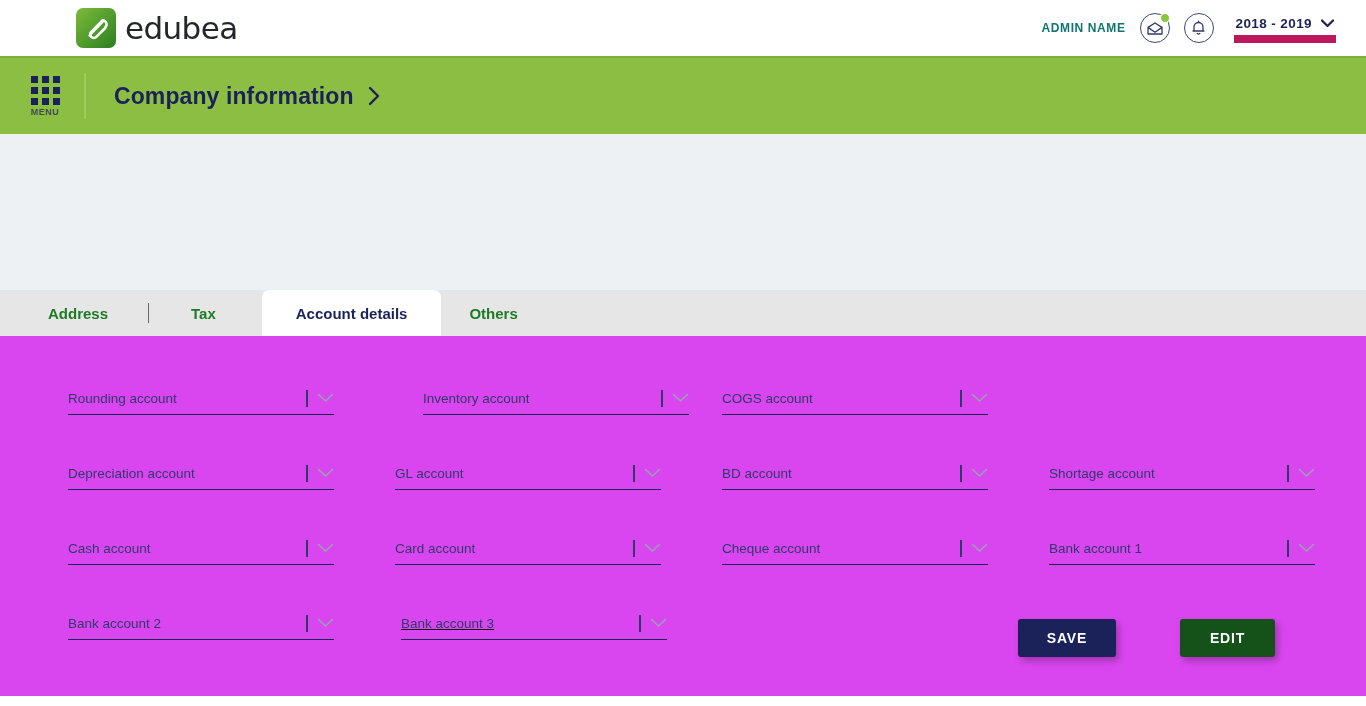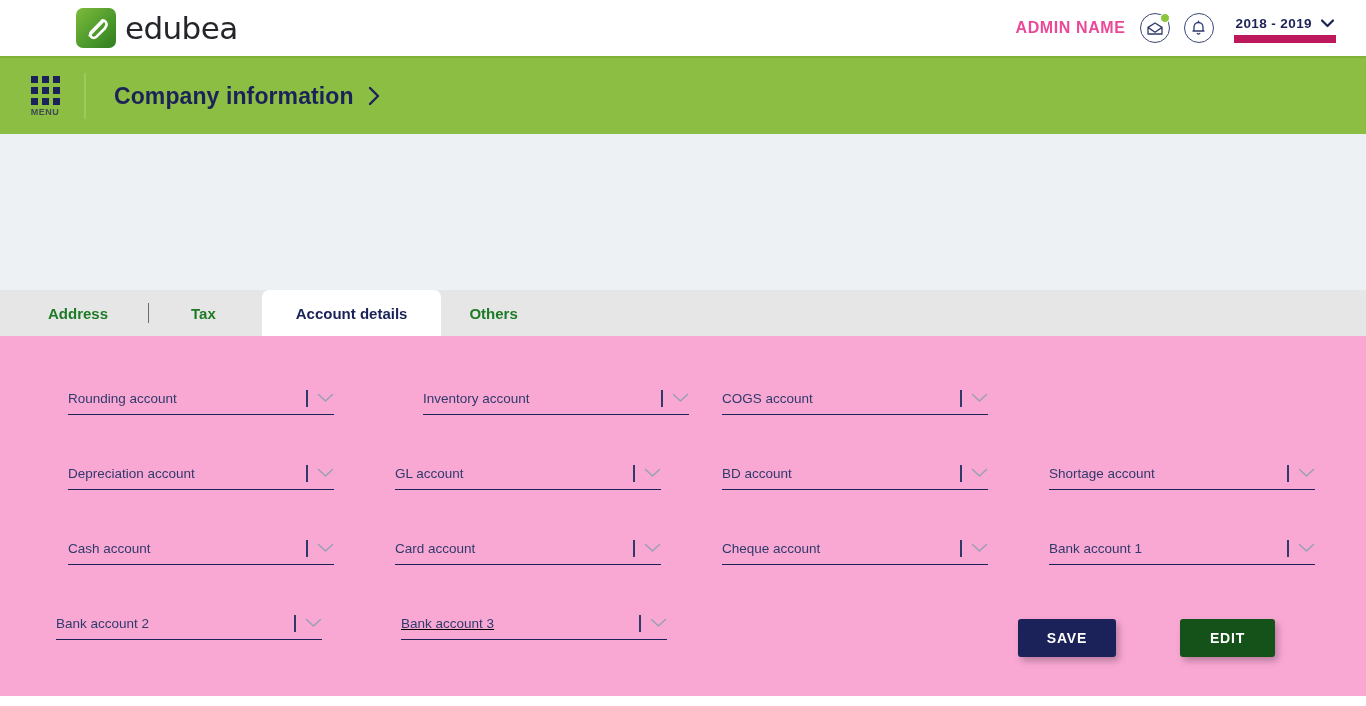--- a/index.html
+++ b/index.html
@@ -43,24 +43,24 @@
   }
 
   .topbar-right {
     margin-left: auto;
     margin-right: 30px;
     display: flex;
     align-items: center;
     gap: 14px;
   }
   .admin-name {
-    font-size: 16px;
+    font-size: 12px;
     font-weight: bold;
     letter-spacing: 0.6px;
-    color: #ec4899;
+    color: #0f766e;
   }
   .circle-icon {
     width: 30px; height: 30px;
     border-radius: 50%;
     border: 1.6px solid #3b4576;
     display: flex; align-items: center; justify-content: center;
     position: relative;
     background: #fff;
   }
   .badge-dot {
@@ -196,21 +196,21 @@
   }
   .tab-sep {
     width: 1px;
     height: 20px;
     background: #6a6a6a;
     align-self: center;
   }
 
   
   .panel {
-    background: #f9a8d4;
+    background: #d946ef;
     height: 360px;
     position: relative;
     padding: 8px 30px;
   }
   .sel-field { position: absolute; }
   .sel-row {
     display: flex;
     align-items: center;
     justify-content: space-between;
   }
@@ -487,21 +487,21 @@
       <span class="sel-controls">
           <span class="sel-bar"></span>
         <span><svg width="17" height="10" viewBox="0 0 17 10">
               <path d="M1.5 1.5 L8.5 8 L15.5 1.5" fill="none" stroke="#9aa0b4" stroke-width="1.6" stroke-linecap="round" stroke-linejoin="round"></path>
             </svg></span>
       </span>
     </div>
     <div class="sel-line"></div>
   </div>
 
-  <div class="sel-field" style="left:56px; top:278px; width:266px;">
+  <div class="sel-field" style="left:68px; top:278px; width:266px;">
     <div class="sel-row">
       <span class="sel-label">Bank account 2</span>
       <span class="sel-controls">
           <span class="sel-bar"></span>
         <span><svg width="17" height="10" viewBox="0 0 17 10">
               <path d="M1.5 1.5 L8.5 8 L15.5 1.5" fill="none" stroke="#9aa0b4" stroke-width="1.6" stroke-linecap="round" stroke-linejoin="round"></path>
             </svg></span>
       </span>
     </div>
     <div class="sel-line"></div>

